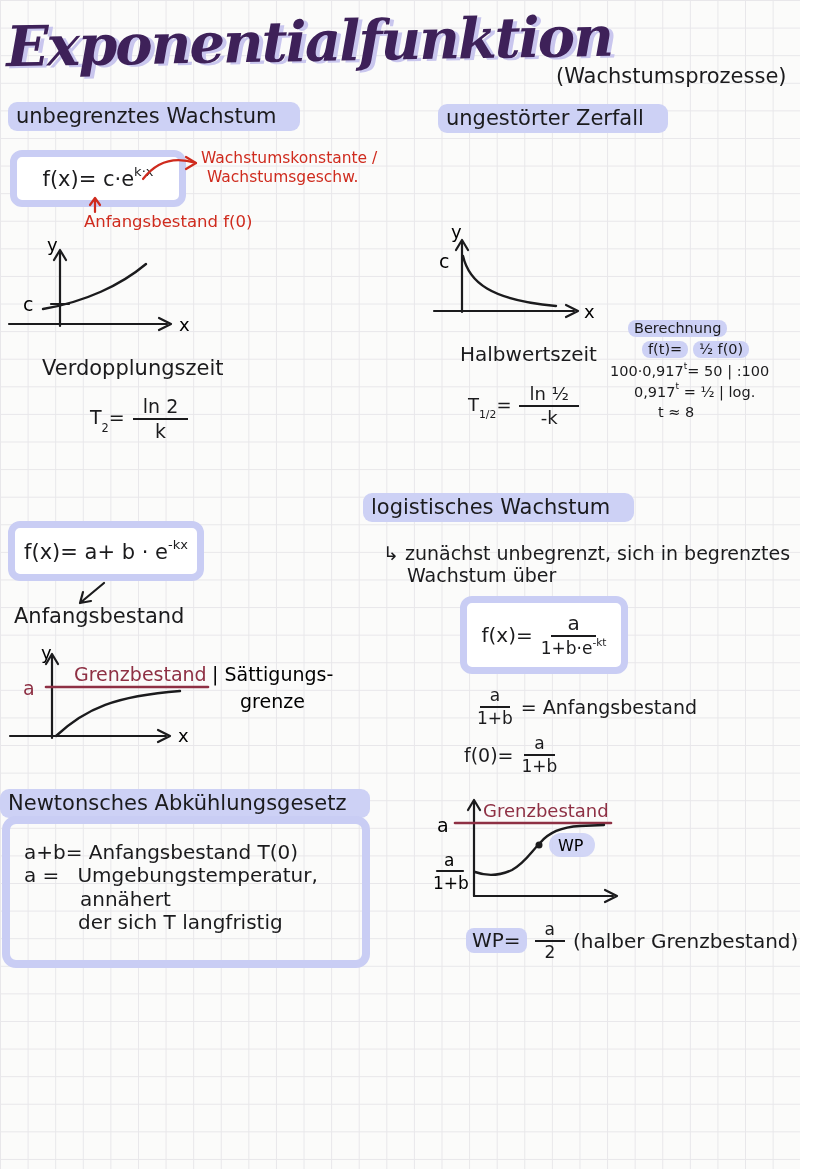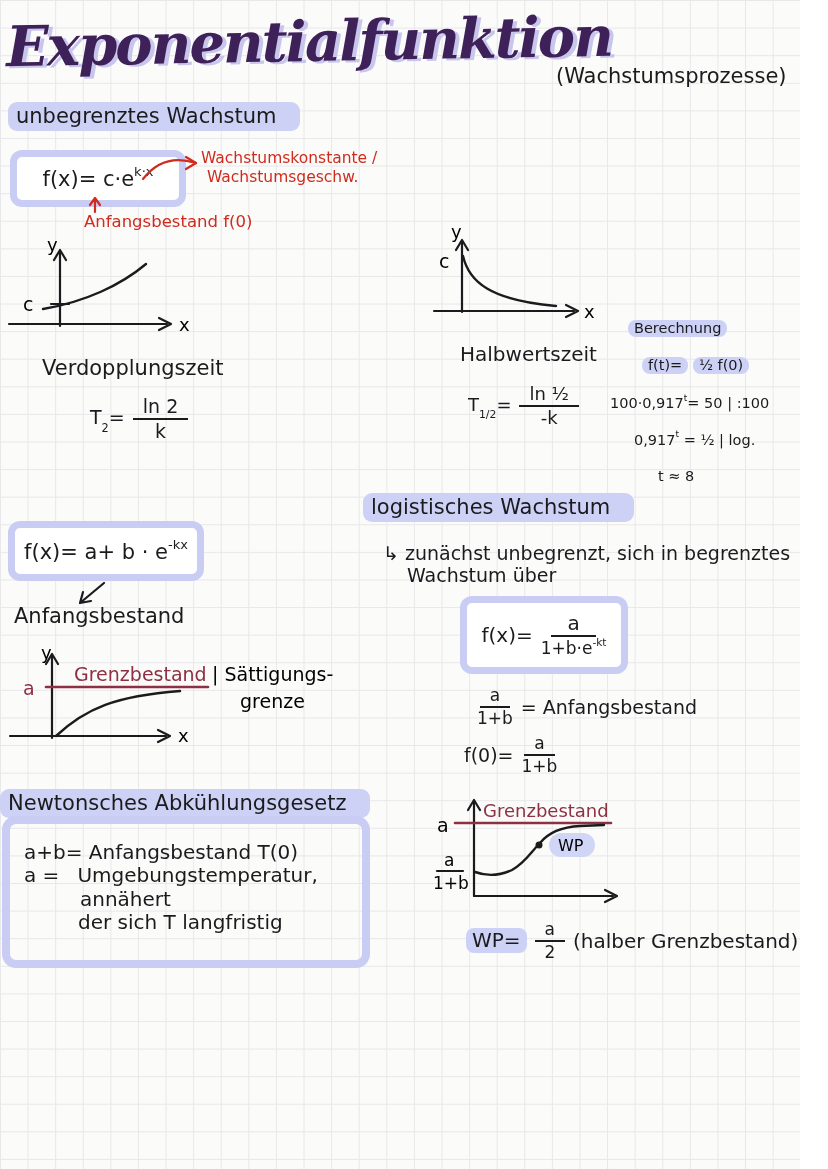--- a/index.html
+++ b/index.html
@@ -33,21 +33,21 @@
     font-size:21px;
   }
   sup{font-size:0.62em;position:relative;top:-0.15em;}
   sub{font-size:0.6em;position:relative;top:0.25em;}
   .red{color:#cf2b1e;}
   .note-sm{font-size:15.5px;line-height:1.2;}
   .frac{display:inline-flex;flex-direction:column;align-items:center;vertical-align:middle;text-align:center;line-height:1.1;}
   .frac .num{border-bottom:2.2px solid #1b1b1d;padding:0 10px 1px;}
   .frac .den{padding-top:1px;}
   .formula-line{display:flex;align-items:center;gap:8px;}
-  .calc{display:flex;flex-direction:column;gap:20px;font-size:14.5px;width:220px;justify-content:center;}
+  .calc{display:flex;flex-direction:column;gap:4px;font-size:14.5px;width:220px;justify-content:center;}
   svg{overflow:visible;}
   svg text{font-family:"DejaVu Sans", sans-serif;}
   .gline{stroke:#1b1b1d;stroke-width:2.2;fill:none;stroke-linecap:round;stroke-linejoin:round;}
   .gcurve{stroke:#1b1b1d;stroke-width:2.4;fill:none;stroke-linecap:round;}
   .rline{stroke:#8e3044;stroke-width:2.6;fill:none;stroke-linecap:round;}
   .redline{stroke:#cf2b1e;stroke-width:2.2;fill:none;stroke-linecap:round;stroke-linejoin:round;}
   .newton-box{
     position:absolute;box-sizing:border-box;left:2px;top:816px;width:368px;height:152px;
     border:8px solid #c9cdf4;border-radius:14px;background:transparent;
     padding:17px 8px 0 14px;font-size:20px;line-height:23.4px;
@@ -93,20 +93,21 @@
 
   <div class="abs" style="left:42px;top:356px;font-size:21px">Verdopplungszeit</div>
   <div class="abs formula-line" style="left:90px;top:396px;font-size:19px">
     <span><span>T</span><sub>2</sub><span>=</span></span>
     <span class="frac">
       <span class="num">ln 2</span>
       <span class="den">k</span>
     </span>
   </div>
 
+  <div class="hl abs" style="left:438px;top:104px">ungestörter Zerfall</div>
 
 
   <svg class="abs" style="left:428px;top:224px" width="185" height="100">
     <path class="gline" d="M34,18 V88"></path>
     <path class="gline" d="M28,26 L34,16 L40,26"></path>
     <path class="gline" d="M6,87 H146"></path>
     <path class="gline" d="M138,81 L150,87 L138,93"></path>
     <path class="gcurve" d="M35,32 C41,58 62,76 128,82"></path>
     <text x="23" y="14" font-size="18">y</text>
     <text x="11" y="44" font-size="19">c</text>

